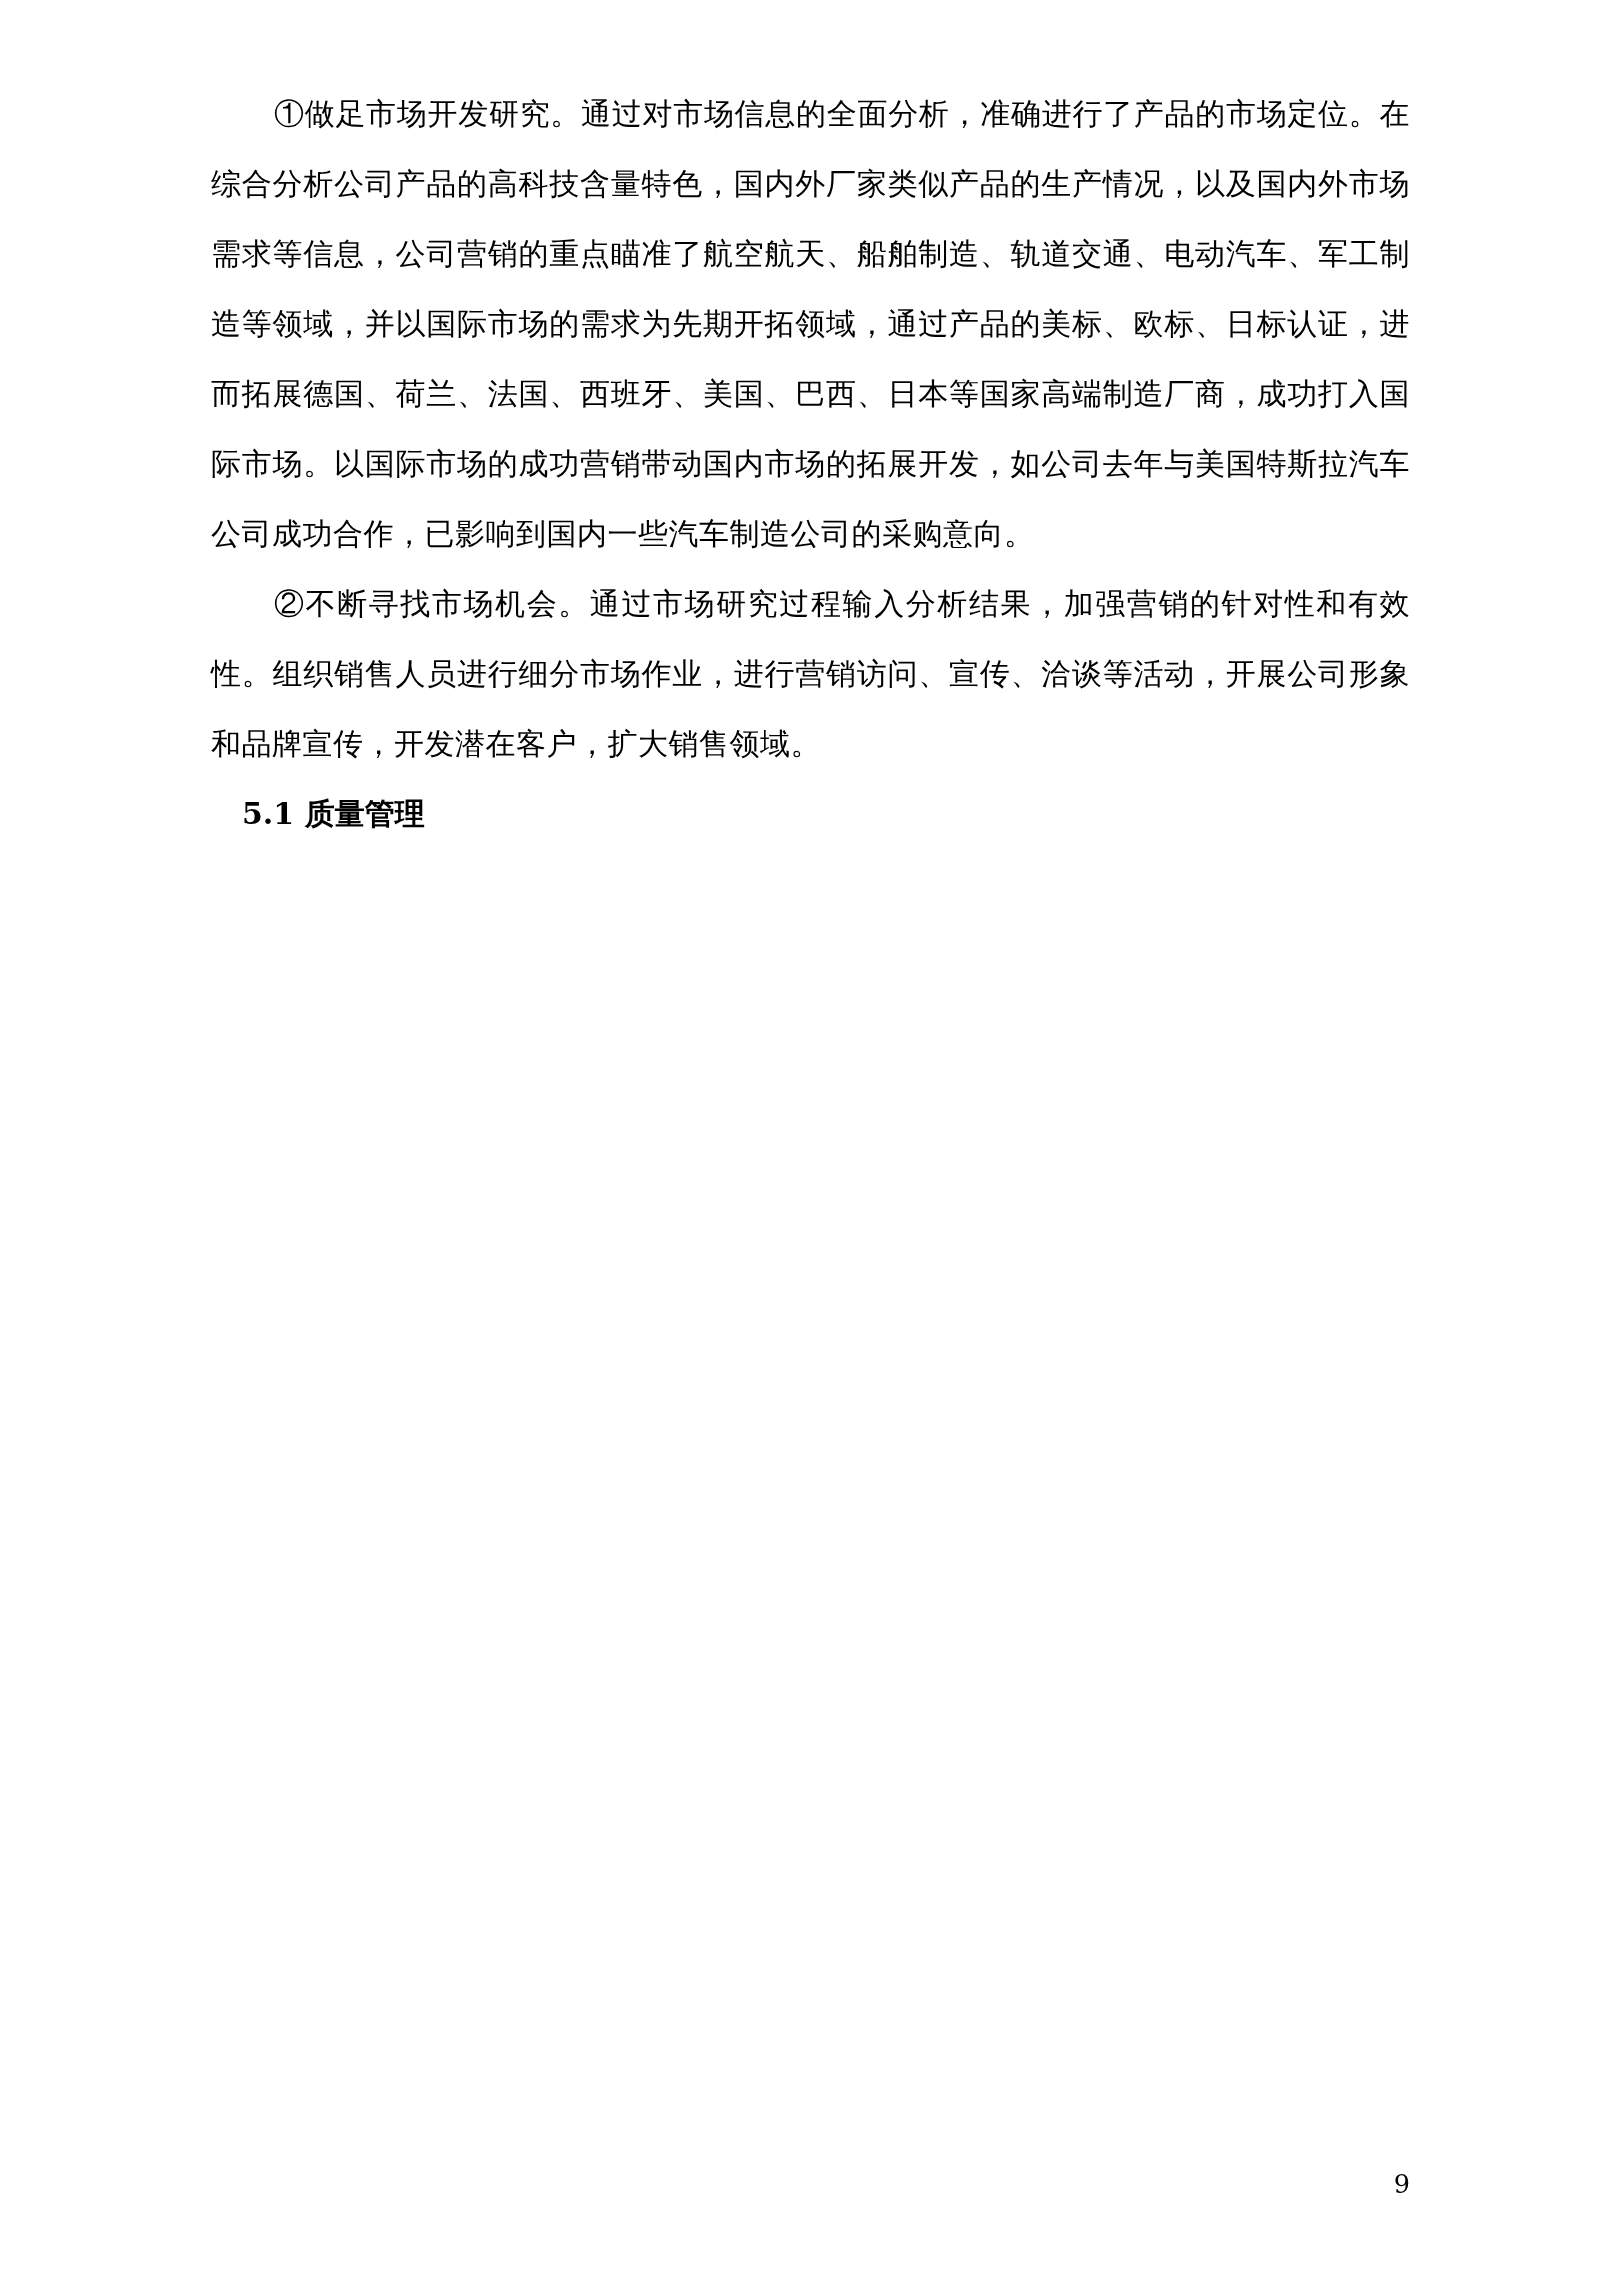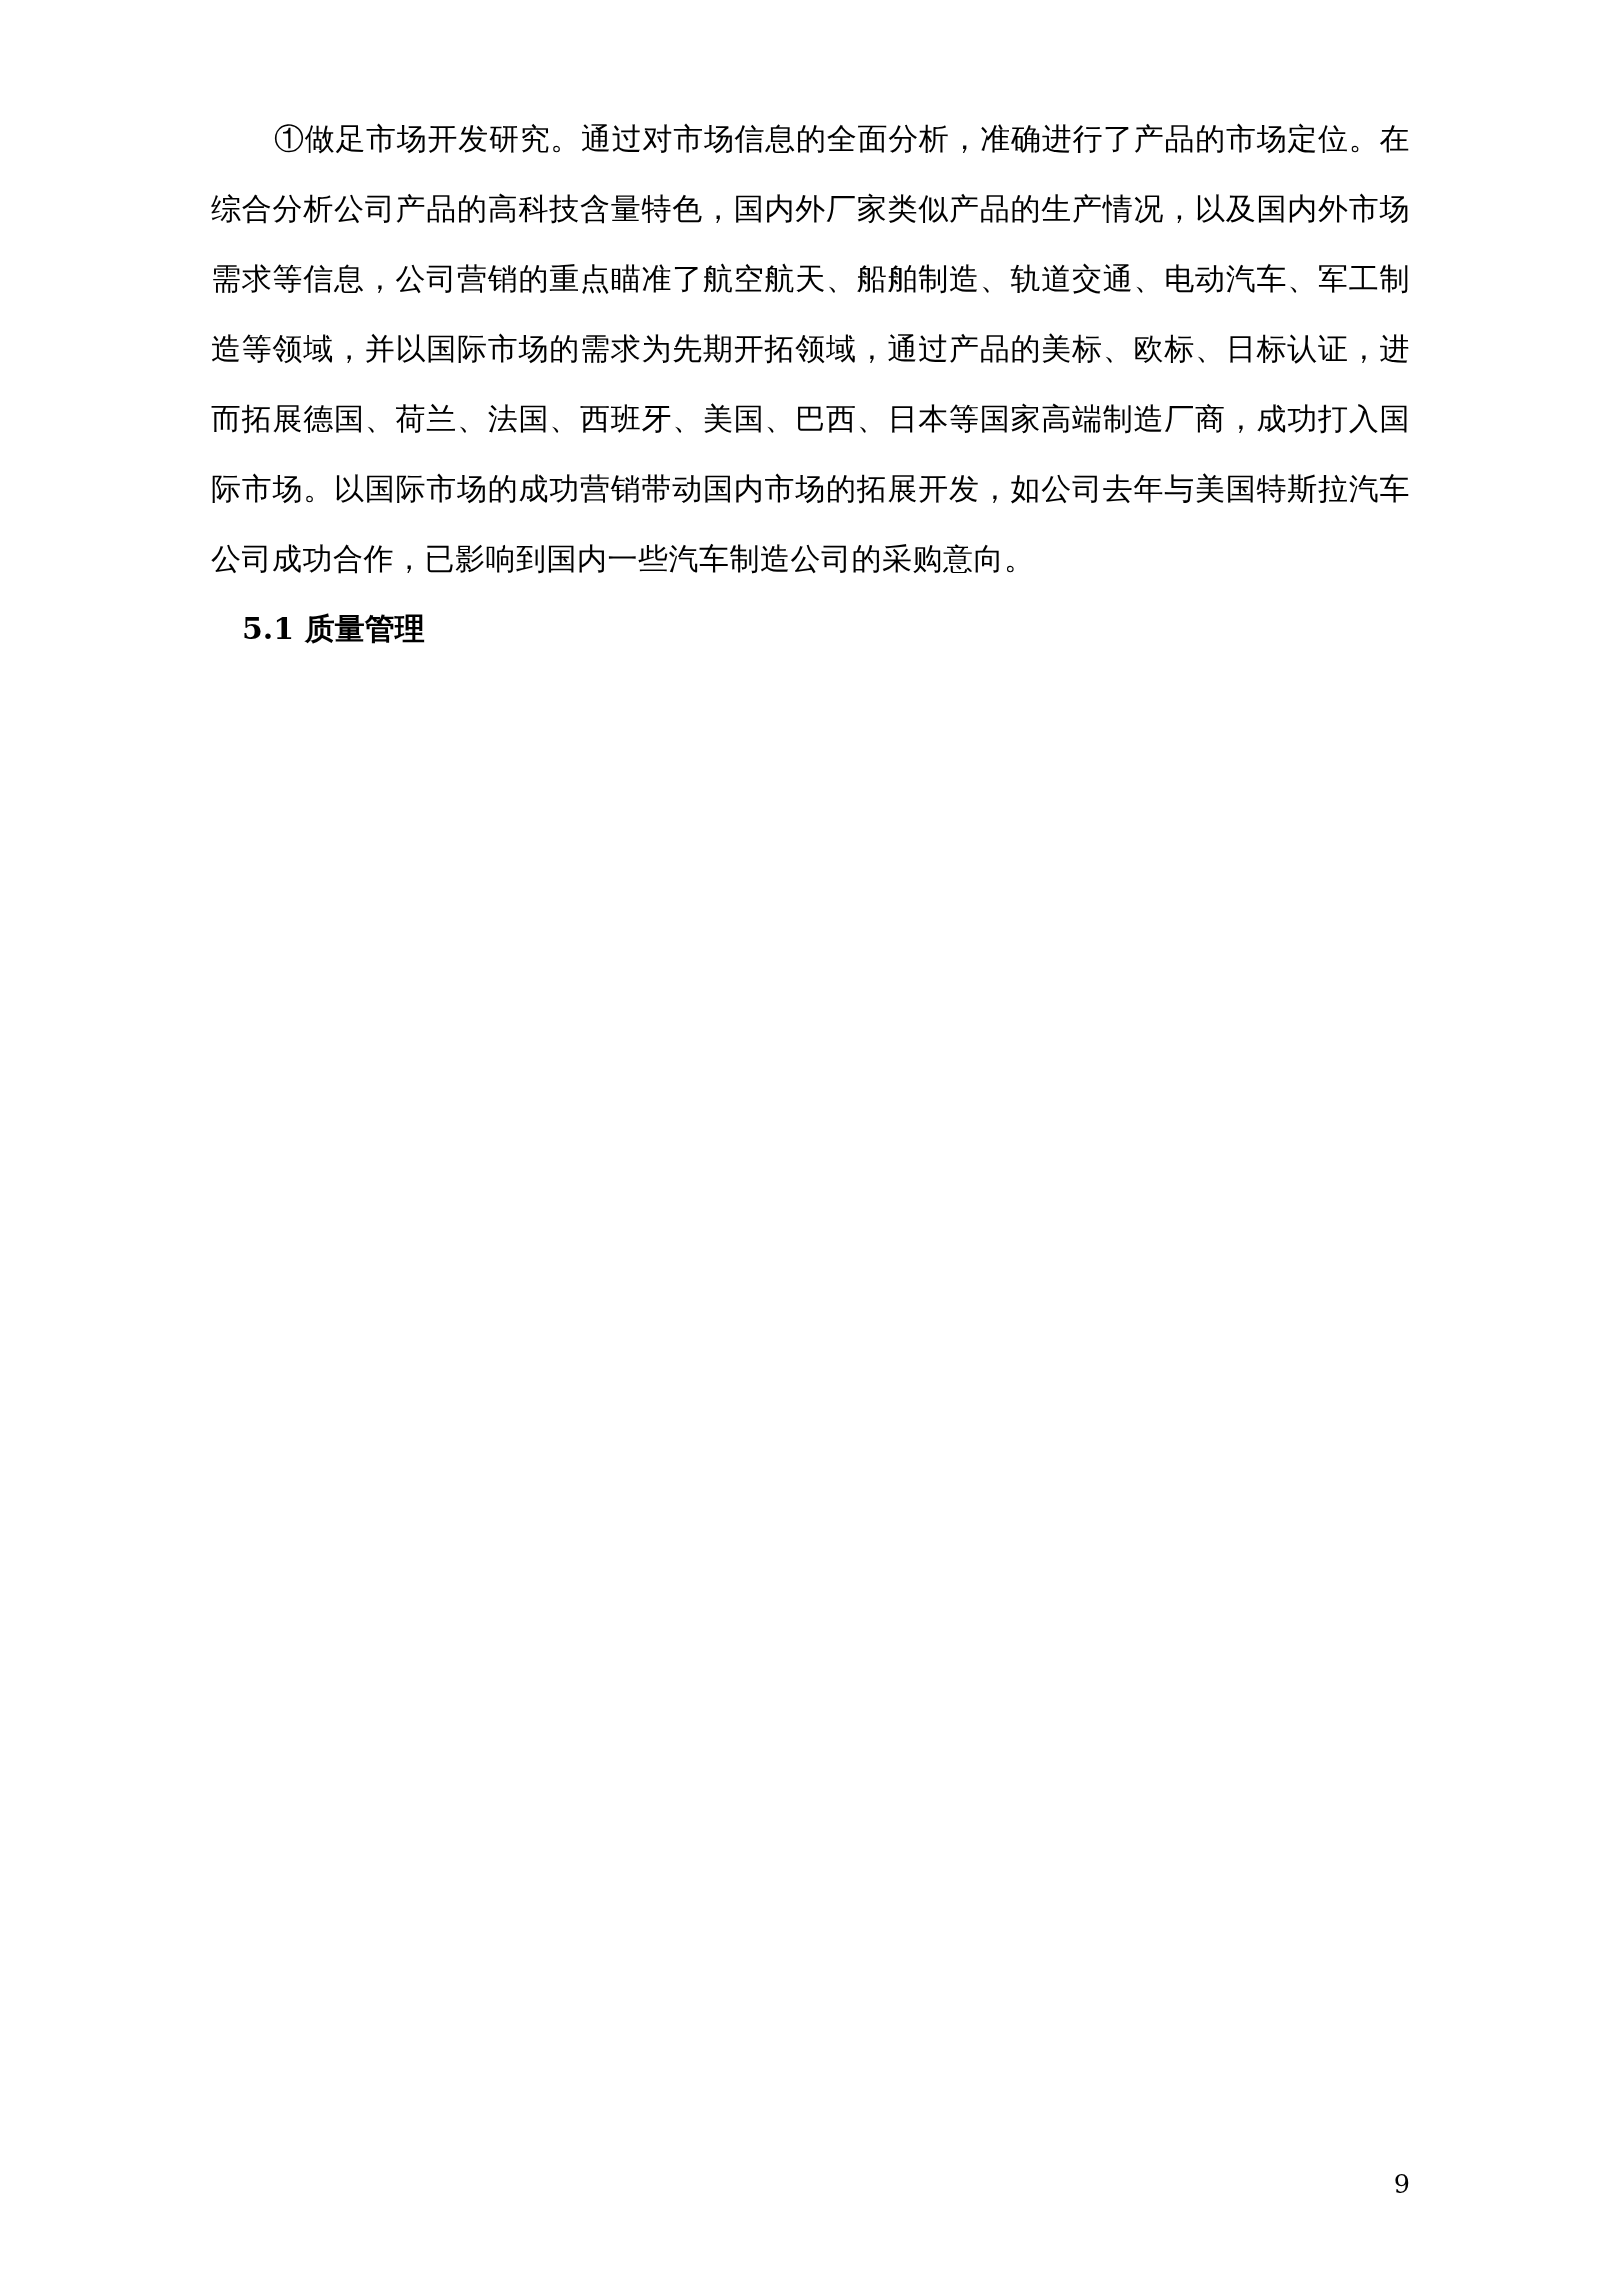--- a/index.html
+++ b/index.html
@@ -7,21 +7,21 @@
     padding: 0;
     background: #ffffff;
   }
   .page {
     position: relative;
     width: 1621px;
     height: 2293px;
     background: #ffffff;
     margin: 0 auto;
     box-sizing: border-box;
-    padding: 104px 211px 88px 211px;
+    padding: 79px 211px 88px 211px;
     font-family: "DejaVu Serif", "Liberation Serif", serif;
     color: #000000;
     border-radius: 20px;
   }
   .body-text {
     font-size: 30px;
     line-height: 70px;
     text-align: justify;
     text-justify: inter-ideograph;
     letter-spacing: 0.5px;
@@ -51,20 +51,21 @@
     color: #000000;
   }
 </style>
 </head>
 <body>
 
 <div class="page">
 
   <p class="body-text para">①做足市场开发研究。通过对市场信息的全面分析，准确进行了产品的市场定位。在综合分析公司产品的高科技含量特色，国内外厂家类似产品的生产情况，以及国内外市场需求等信息，公司营销的重点瞄准了航空航天、船舶制造、轨道交通、电动汽车、军工制造等领域，并以国际市场的需求为先期开拓领域，通过产品的美标、欧标、日标认证，进而拓展德国、荷兰、法国、西班牙、美国、巴西、日本等国家高端制造厂商，成功打入国际市场。以国际市场的成功营销带动国内市场的拓展开发，如公司去年与美国特斯拉汽车公司成功合作，已影响到国内一些汽车制造公司的采购意向。</p>
 
+  <p class="body-text para">②不断寻找市场机会。通过市场研究过程输入分析结果，加强营销的针对性和有效性。组织销售人员进行细分市场作业，进行营销访问、宣传、洽谈等活动，开展公司形象和品牌宣传，开发潜在客户，扩大销售领域。</p>
 
 
 
   <h3 class="heading">5.1  质量管理</h3>
 
 
   <div class="page-number">9</div>
 
 </div>
 

